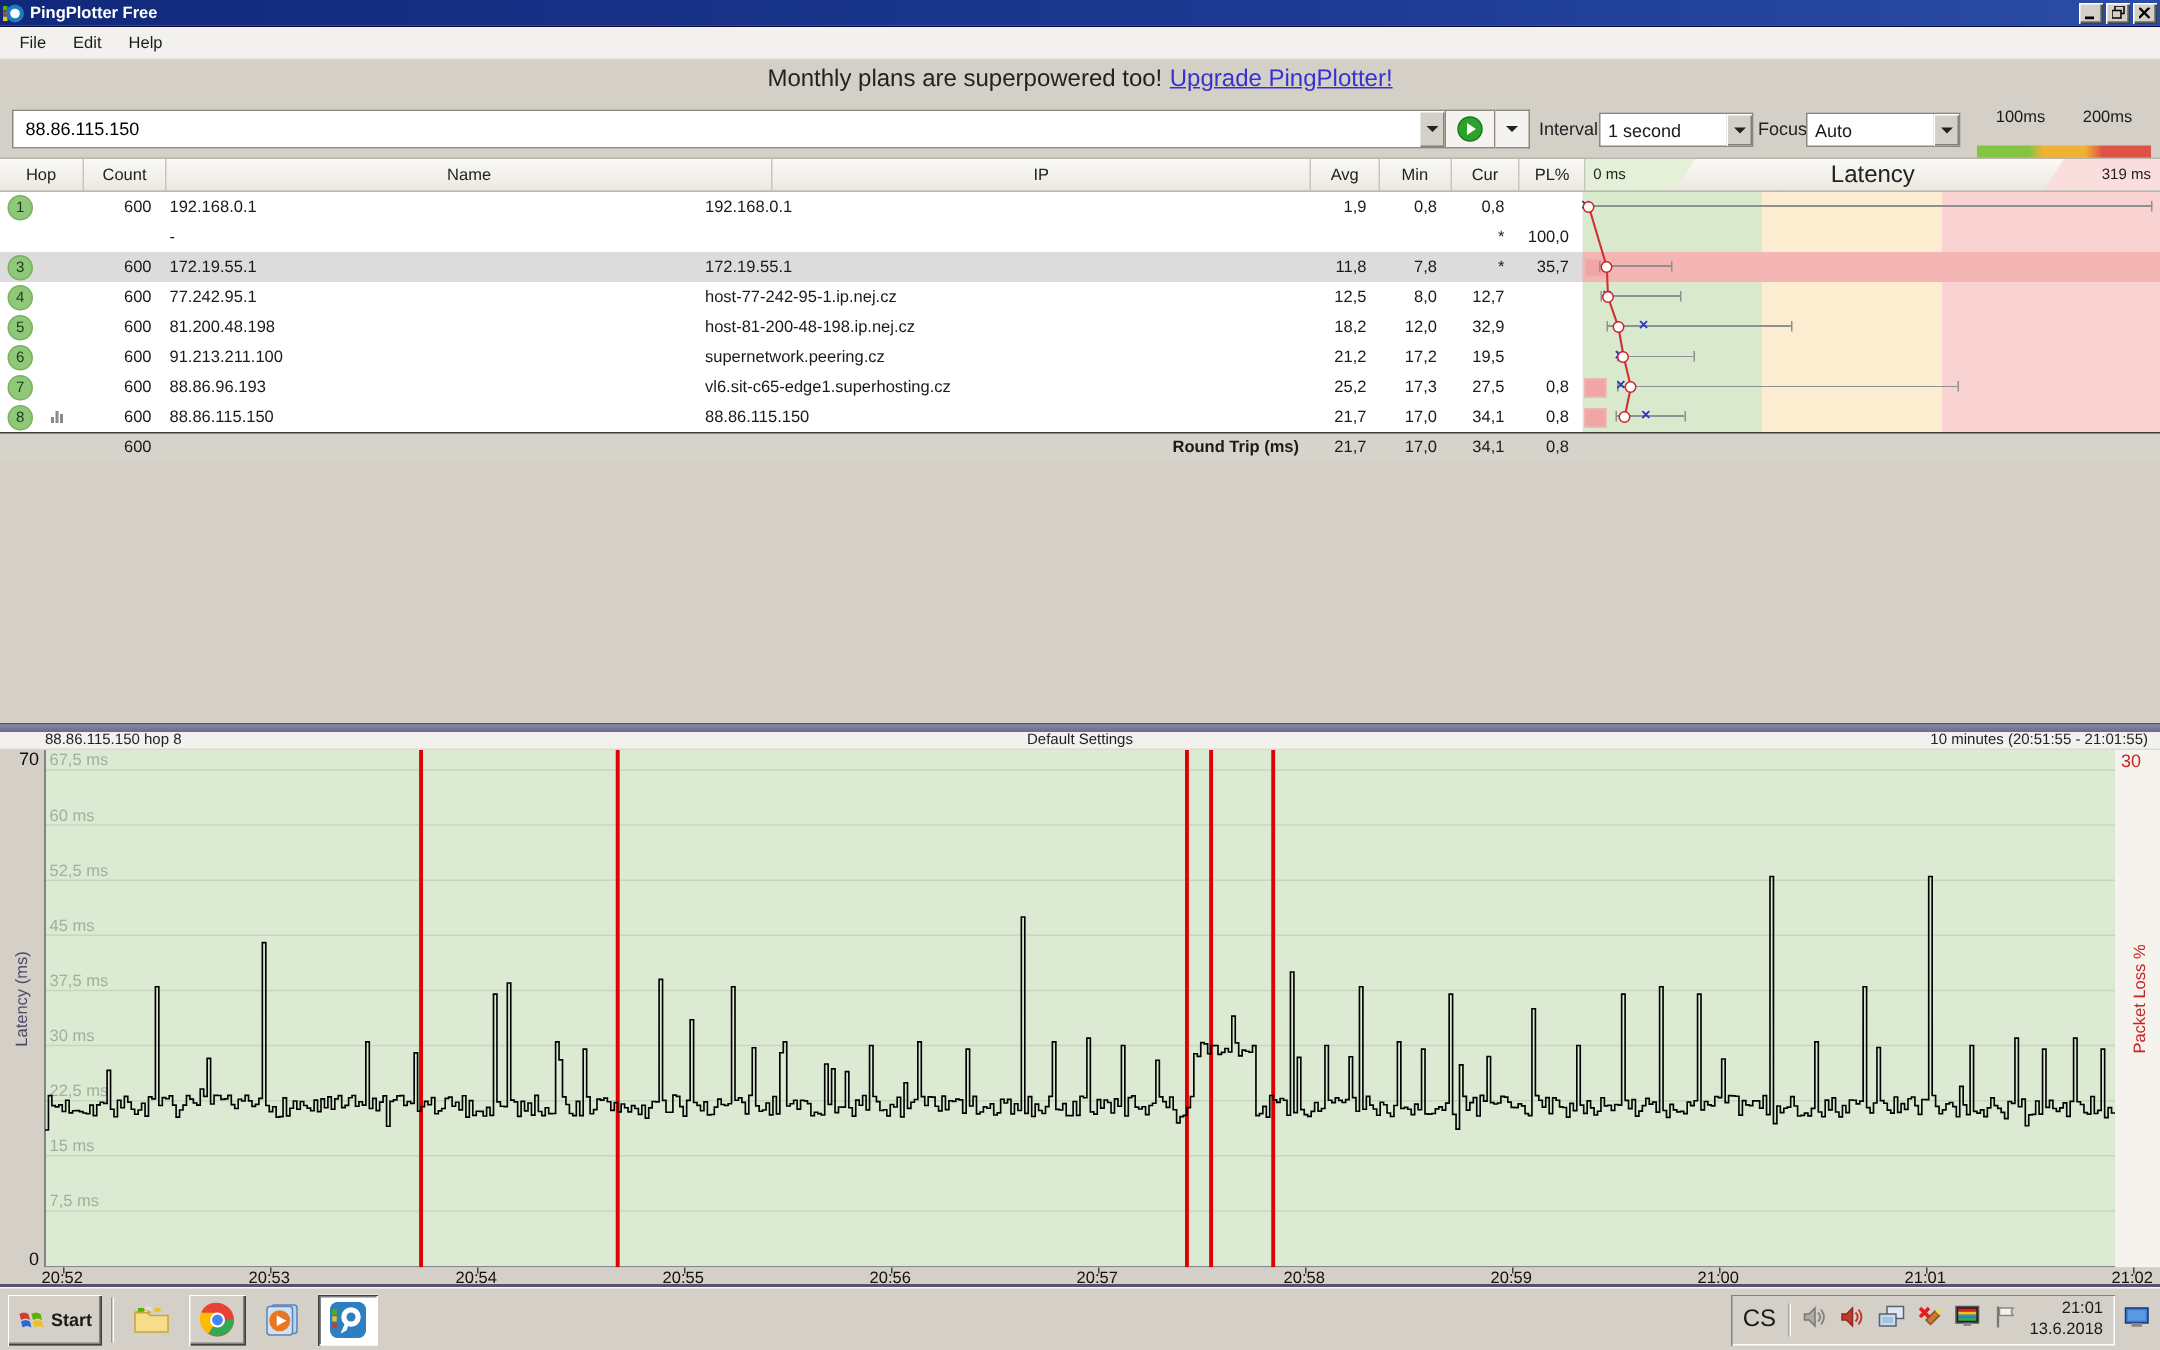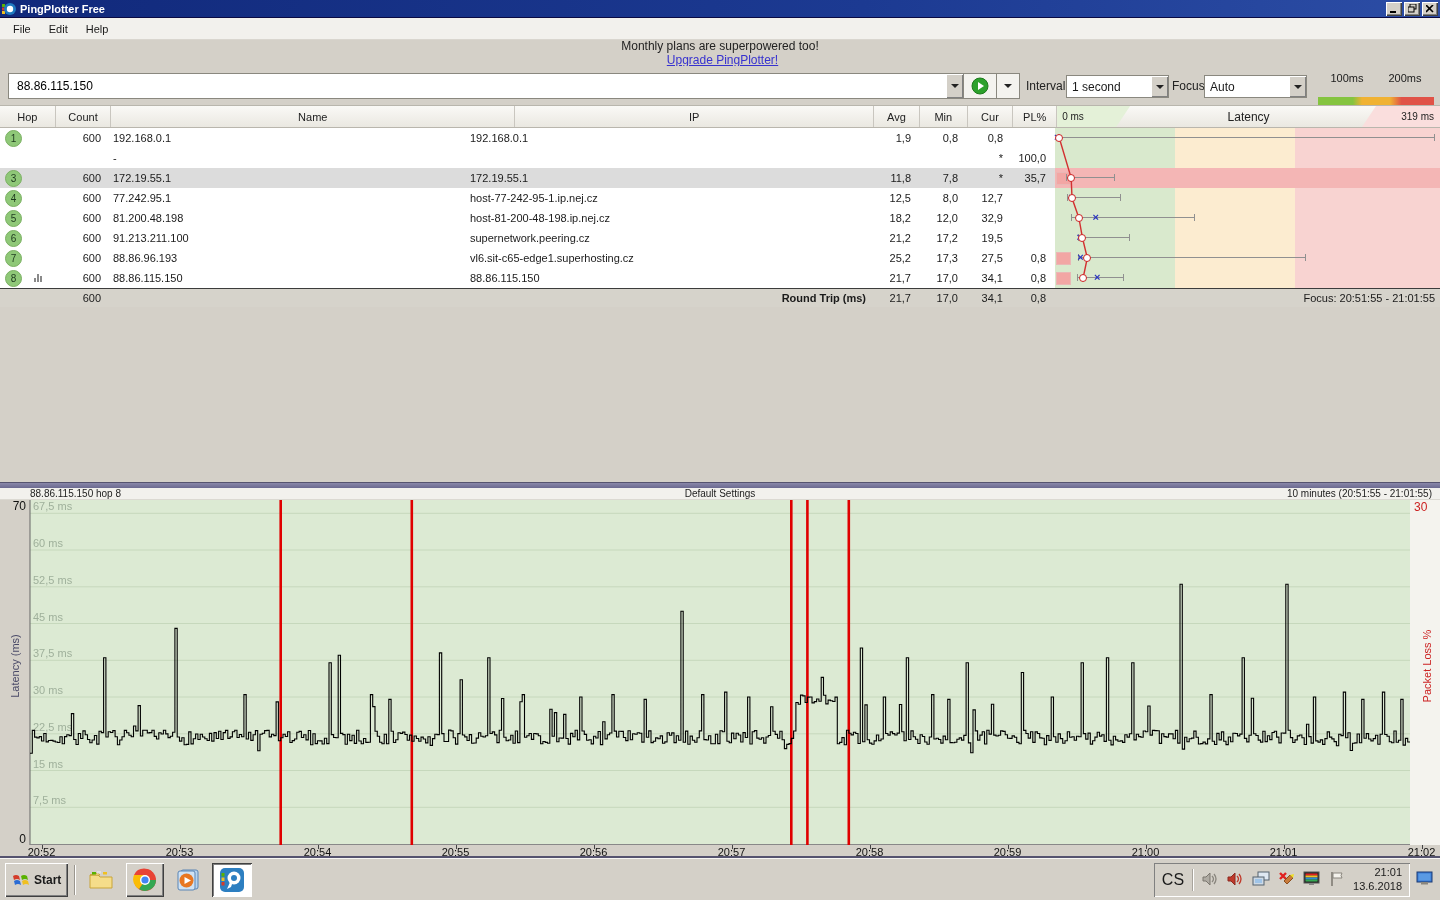--- a/index.html
+++ b/index.html
@@ -9,21 +9,21 @@
   
   .titlebar{top:0;height:18px;background:linear-gradient(90deg,#11297b,#1c3a92 60%,#2c4da5);
             display:flex;align-items:center;padding:0 2px;border-bottom:1px solid #0a0a42;}
   .titlebar .ttl{color:#fff;font-weight:bold;font-size:11px;margin-left:4px;flex:1;}
   .wbtn{width:16px;height:14px;background:#d4d0c8;margin-left:2px;display:flex;align-items:center;justify-content:center;
         box-shadow:inset 1px 1px 0 #fff,inset -1px -1px 0 #404040,inset -2px -2px 0 #808080;}
   
   .menubar{top:18px;height:22px;background:#f2f1ed;border-bottom:1px solid #d9d6cf;display:flex;align-items:center;padding-left:4px;}
   .menu-item{padding:3px 9px;}
   
-  .banner{top:40px;height:26px;background:#d4d0c8;display:flex;align-items:center;justify-content:center;font-size:12px;color:#222;flex-direction:column;}
+  .banner{top:40px;height:26px;background:#d4d0c8;display:flex;align-items:center;justify-content:center;font-size:16px;color:#222;}
   .banner a{color:#3732cf;margin-left:5px;}
   
   .toolbar{top:66px;height:39px;background:#d4d0c8;}
   .target-box{position:absolute;left:8px;top:7px;width:948px;height:24px;background:#fff;border:1px solid #8a887f;
               display:flex;align-items:center;padding-left:6px;}
   .target-box input{border:none;outline:none;flex:1;font:12px "Liberation Sans",sans-serif;background:transparent;}
   .dd-btn{width:17px;align-self:stretch;background:#d4d0c8;display:flex;align-items:center;justify-content:center;
           box-shadow:inset 1px 1px 0 #fff,inset -1px -1px 0 #808080;}
   .tri{width:0;height:0;border-left:4px solid transparent;border-right:4px solid transparent;border-top:4px solid #222;}
   .play-group{position:absolute;left:963px;top:7px;height:26px;display:flex;}
@@ -36,21 +36,21 @@
   .legend .bar{height:9px;background:linear-gradient(90deg,#85c440 0 30%,#f0b233 38% 62%,#e05247 72% 100%);}
   
   .thead{top:105px;height:23px;display:flex;background:linear-gradient(#faf9f6,#eae8e1);border-bottom:1px solid #b9b6ad;border-top:1px solid #b9b6ad;}
   .thead .hc{border-right:1px solid #c9c6bf;display:flex;align-items:center;justify-content:center;font-size:11px;color:#222;}
   .c-hop{width:55px;}.c-count{width:55px;}.c-ip{width:360px;}.c-name{width:405px;}
   .c-avg{width:45px;}.c-min{width:47px;}.c-cur{width:45px;}.c-pl{width:43px;}.c-lat{width:385px;position:relative;}
   .lat-head{position:relative;overflow:hidden;}
   .lat-head .lz{position:absolute;top:0;height:100%;display:flex;align-items:center;font-size:10px;}
   .lat-head .l0{left:0;width:68px;padding-left:5px;background:#e4f1d8;clip-path:polygon(0 0,100% 0,calc(100% - 14px) 100%,0 100%);}
   .lat-head .l1{right:0;width:72px;justify-content:flex-end;padding-right:6px;background:#fadedd;clip-path:polygon(14px 0,100% 0,100% 100%,0 100%);}
-  .lat-head .lc{left:0;right:0;justify-content:center;font-size:12px;}
+  .lat-head .lc{left:0;right:0;justify-content:center;font-size:16px;}
   .rows{top:128px;height:160px;background:#fff;position:absolute;}
   .trow{display:flex;height:20px;align-items:center;font-size:11px;}
   .trow.sel{background:#dcdcdc;}
   .cell{height:100%;display:flex;align-items:center;box-sizing:border-box;}
   .r{justify-content:flex-end;padding-right:9px;}
   .l{padding-left:3px;}
   .badge{width:15px;height:15px;border-radius:50%;background:#8fc878;border:1px solid #7ab061;color:#1e3a1e;
          display:flex;align-items:center;justify-content:center;font-size:10px;margin-left:5px;}
   .hopcell{position:relative;}
   .bars-ic{display:inline-flex;align-items:flex-end;gap:1px;margin-left:12px;}
@@ -337,21 +337,20 @@
 
 <div class="abs summary">
   <span class="cell c-hop"></span>
   <span class="cell c-count r">600</span>
   <span class="cell c-ip"></span>
   <span class="cell c-name r bold">Round Trip (ms)</span>
   <span class="cell c-avg r">21,7</span>
   <span class="cell c-min r">17,0</span>
   <span class="cell c-cur r">34,1</span>
   <span class="cell c-pl r">0,8</span>
-  <span class="cell c-lat r" style="padding-right:5px;">Focus: 20:51:55 - 21:01:55</span>
 </div>
 
 <div class="abs empty-area"></div>
 <div class="abs splitter"></div>
 
 <div class="abs gheader">
   <span class="gl">88.86.115.150 hop 8</span>
   <span class="gc">Default Settings</span>
   <span class="gr">10 minutes (20:51:55 - 21:01:55)</span>
 </div>

